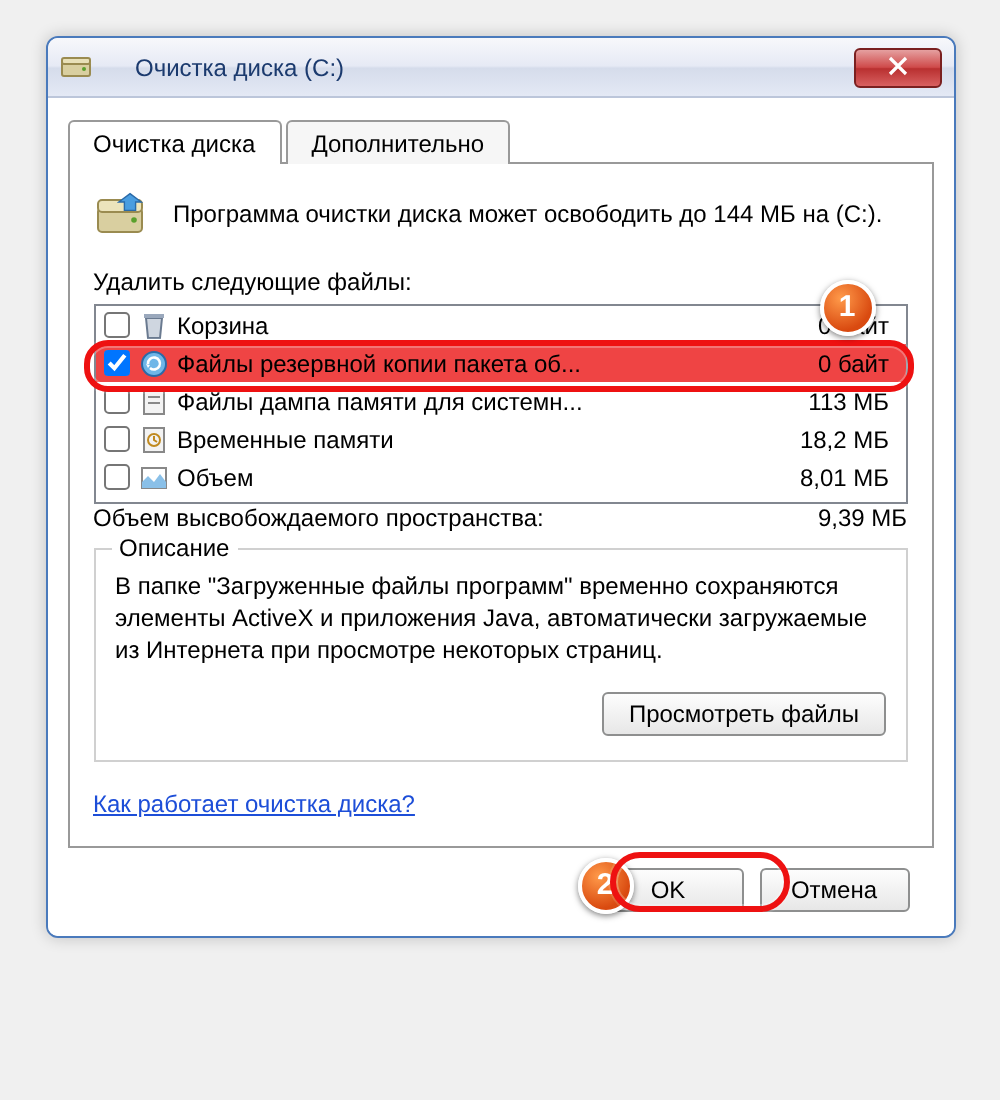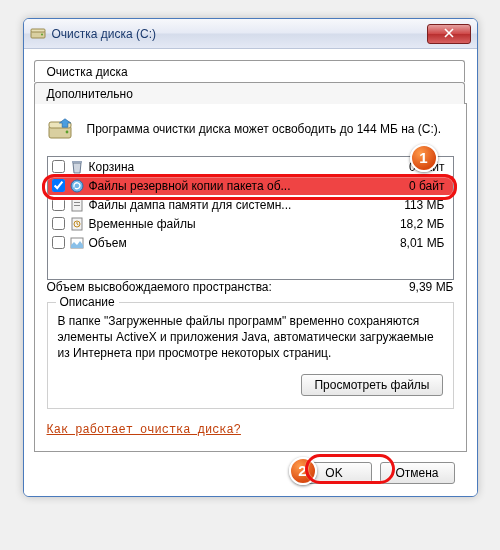--- a/index.html
+++ b/index.html
@@ -1,38 +1,38 @@
 <!DOCTYPE html>
 <html><head>
 <meta charset="utf-8">
 <style>
 * { box-sizing: border-box; margin: 0; padding: 0; font-family: "Segoe UI", Tahoma, sans-serif; font-size: 12px; }
 body { background: #f0f0f0; width: 500px; height: 550px; }
 
 .window { width: 455px; margin: 18px auto 0; background: #fff; border: 1px solid #4a7abc; border-radius: 6px; box-shadow: 0 0 8px rgba(0,0,0,0.2); overflow: hidden; }
-.titlebar { height: 30px; background: linear-gradient(#f7f8fb, #e6eaf5 48%, #d5dceb 52%, #e4e9f5); display: flex; align-items: center; padding: 0 6px; border-bottom: 1px solid #bcc6da; position: relative; }
+.titlebar { height: 30px; background: linear-gradient(#f7f8fb, #e6eaf5 48%, #d5dceb 52%, #e4e9f5); display: flex; align-items: center; padding: 0 6px; border-bottom: 1px solid #bcc6da; position: relative; gap: 16px; }
 .title-icon { width: 16px; height: 16px; margin-right: 6px; }
 .title-text { color: #1b3a6e; flex: 1; }
 .close-btn { width: 44px; height: 20px; background: linear-gradient(#e5a0a0, #cf4a4a 48%, #b93030 52%, #d86060); border: 1px solid #7a2020; border-radius: 3px; color: #fff; text-align: center; line-height: 16px; font-size: 12px; cursor: pointer; }
 
 .client { padding: 10px 10px 12px; background: #fff; }
 
-.tabs { display: flex; position: relative; top: 1px; flex-direction: column; }
+.tabs { display: flex; position: relative; top: 1px; }
 .tab { padding: 4px 12px 3px; border: 1px solid #999; border-bottom: none; background: #f6f6f6; border-radius: 3px 3px 0 0; margin-right: 2px; cursor: pointer; }
 .tab.active { background: #fff; position: relative; z-index: 2; }
 .tab-body { border: 1px solid #999; padding: 10px 12px 14px; background: #fff; }
 
 .intro { display: flex; align-items: center; margin-bottom: 10px; }
 .intro-icon { width: 32px; height: 32px; margin-right: 8px; }
 .intro-text { flex: 1; line-height: 1.3; }
 
 .label-delete { margin-bottom: 4px; }
 
 .list-wrap { position: relative; }
-.filelist { border: 1px solid #828790; height: 124px; overflow-y: scroll; background: #fff; }
+.filelist { border: 1px solid #828790; height: 100px; overflow-y: scroll; background: #fff; }
 .row { display: flex; align-items: center; height: 19px; padding: 0 4px; }
 .row.selected { background: #ef4444; }
 .row input[type=checkbox] { margin-right: 4px; }
 .row-icon { width: 16px; height: 16px; margin-right: 4px; }
 .row-name { flex: 1; white-space: nowrap; overflow: hidden; text-overflow: ellipsis; }
 .row-size { width: 70px; text-align: right; padding-right: 4px; }
 .hl-ring { position: absolute; border: 3px solid #e11; border-radius: 12px; pointer-events: none; box-shadow: inset 0 0 0 1px #fff4, 0 0 0 1px #fff2; }
 .hl1 { left: -5px; top: 18px; width: 415px; height: 26px; }
 
 .badge { position: absolute; width: 28px; height: 28px; border-radius: 50%; background: radial-gradient(circle at 35% 30%, #ff9a4a, #d94a10 70%); border: 2px solid #fff; box-shadow: 0 1px 3px rgba(0,0,0,0.5); color: #fff; font-weight: bold; font-size: 15px; text-align: center; line-height: 24px; }
@@ -43,21 +43,21 @@
 .total-row .tl { flex: 1; }
 .total-row .tv { width: 80px; text-align: right; }
 
 .groupbox { border: 1px solid #d0d0d0; margin-top: 8px; padding: 10px 10px 12px; position: relative; }
 .groupbox .legend { position: absolute; top: -8px; left: 8px; background: #fff; padding: 0 4px; }
 .desc-text { line-height: 1.35; margin-bottom: 12px; }
 .view-btn-row { text-align: right; }
 
 button.win { padding: 3px 12px; background: linear-gradient(#fdfdfd, #e7e7e7); border: 1px solid #8e8f8f; border-radius: 3px; cursor: pointer; min-width: 75px; }
 
-.link { color: #c2410c; text-decoration: underline; cursor: pointer; display: inline-block; margin-top: 14px; font-family: Liberation Mono, monospace; }
+.link { color: #1d4ed8; text-decoration: underline; cursor: pointer; display: inline-block; margin-top: 14px; }
 
 .footer { display: flex; justify-content: flex-end; gap: 8px; padding: 10px 12px 0; position: relative; }
 .hl2 { left: 271px; top: 2px; width: 90px; height: 30px; border-radius: 16px; }
 .ok-wrap { position: relative; }
 </style>
 </head>
 <body>
 
 <div class="window">
 
@@ -85,20 +85,21 @@
       <div class="intro">
         <svg class="intro-icon" viewBox="0 0 32 32">
             <rect x="2" y="12" width="22" height="12" rx="2" fill="#d9cfa0" stroke="#9a8b50"></rect>
             <rect x="2" y="8" width="22" height="6" rx="2" fill="#ece4bc" stroke="#9a8b50"></rect>
             <circle cx="20" cy="18" r="1.4" fill="#5aa02c"></circle>
             <path d="M20 4 l8 6 -4 0 0 6 -8 0 0-6 -4 0 z" fill="#4a9de0" stroke="#2a6aa8" transform="translate(4,2) scale(0.7)"></path>
           </svg>
         <div class="intro-text">Программа очистки диска может освободить до 144 МБ на  (C:).</div>
       </div>
 
+      <div class="label-delete">Удалить следующие файлы:</div>
 
       <div class="list-wrap">
         <div class="filelist">
           <div class="row">
             <input type="checkbox" style="">
             <svg class="row-icon" viewBox="0 0 16 16">
                 <path d="M4 4h8l-1 10H5z" fill="#cfd6e0" stroke="#6a7a90"></path>
                 <rect x="3" y="2" width="10" height="2" fill="#9aa8bc"></rect>
               </svg>
             <span class="row-name">Корзина</span>
@@ -124,21 +125,21 @@
             <span class="row-name">Файлы дампа памяти для системн...</span>
             <span class="row-size">113 МБ</span>
           </div>
           <div class="row">
             <input type="checkbox" style="">
             <svg class="row-icon" viewBox="0 0 16 16">
                 <rect x="3" y="2" width="10" height="12" fill="#f3f3f3" stroke="#888"></rect>
                 <circle cx="8" cy="8" r="3" fill="none" stroke="#c08a20"></circle>
                 <path d="M8 6v2l1.5 1" stroke="#c08a20" fill="none"></path>
               </svg>
-            <span class="row-name">Временные файлы</span>
+            <span class="row-name">Временные памяти</span>
             <span class="row-size">18,2 МБ</span>
           </div>
           <div class="row">
             <input type="checkbox" style="">
             <svg class="row-icon" viewBox="0 0 16 16">
                 <rect x="2" y="3" width="12" height="10" fill="#fff" stroke="#888"></rect>
                 <path d="M2 10l3-3 3 3 3-4 3 4v3H2z" fill="#8ac0e8"></path>
               </svg>
             <span class="row-name">Объем</span>
             <span class="row-size">8,01 МБ</span>

